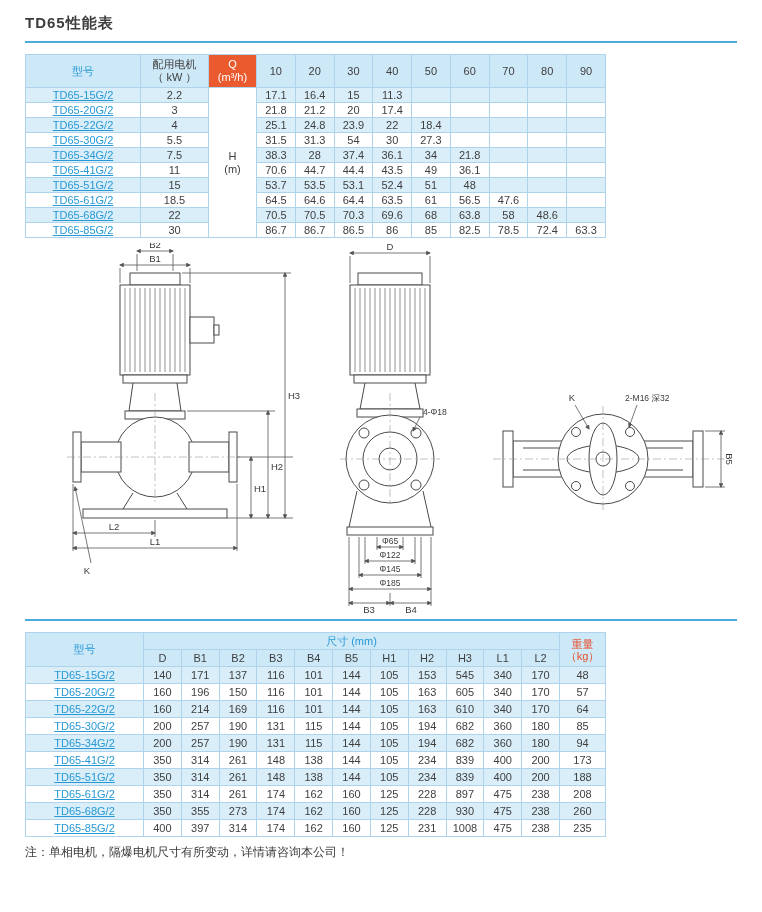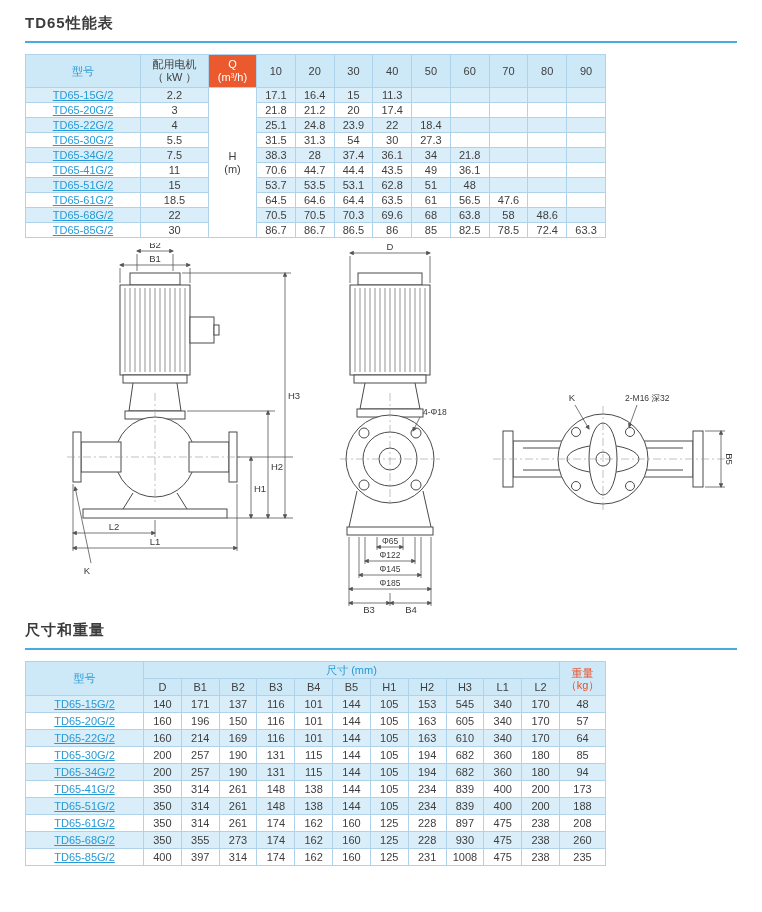--- a/index.html
+++ b/index.html
@@ -168,21 +168,21 @@
             <td class="val-cell"></td>
             <td class="val-cell"></td>
             <td class="val-cell"></td>
           </tr>
           <tr class="alt">
             <td class="model-cell">TD65-51G/2</td>
             <td class="motor-cell">15</td>
             <td class="val-cell">53.7</td>
             <td class="val-cell">53.5</td>
             <td class="val-cell">53.1</td>
-            <td class="val-cell">62.8</td>
+            <td class="val-cell">52.4</td>
             <td class="val-cell">51</td>
             <td class="val-cell">48</td>
             <td class="val-cell"></td>
             <td class="val-cell"></td>
             <td class="val-cell"></td>
           </tr>
           <tr>
             <td class="model-cell">TD65-61G/2</td>
             <td class="motor-cell">18.5</td>
             <td class="val-cell">64.5</td>
@@ -362,21 +362,20 @@
           <line x1="696" y1="188" x2="696" y2="244" marker-start="url(#arr)" marker-end="url(#arr)"></line>
         </g>
         <text x="547" y="158" text-anchor="middle">K</text>
         <text x="600" y="158" class="small">2-M16 深32</text>
         <text x="701" y="216" transform="rotate(90 701 216)" text-anchor="middle">B5</text>
       </g>
     </svg>
   </div>
 
   <section>
-    <h1 class="sec-title">尺寸和重量</h1>
     <div class="rule"></div>
 
     <table class="tbl dims">
       <colgroup>
         <col style="width:118px">
         <col>
           <col>
           <col>
           <col>
           <col>
@@ -558,15 +557,16 @@
             <td class="val-cell">125</td>
             <td class="val-cell">231</td>
             <td class="val-cell">1008</td>
             <td class="val-cell">475</td>
             <td class="val-cell">238</td>
             <td class="weight-cell">235</td>
           </tr>
         </tbody>
     </table>
 
+    <p class="note">注：单相电机，隔爆电机尺寸有所变动，详情请咨询本公司！</p>
   </section>
 
 </div>
 
 </body></html>

